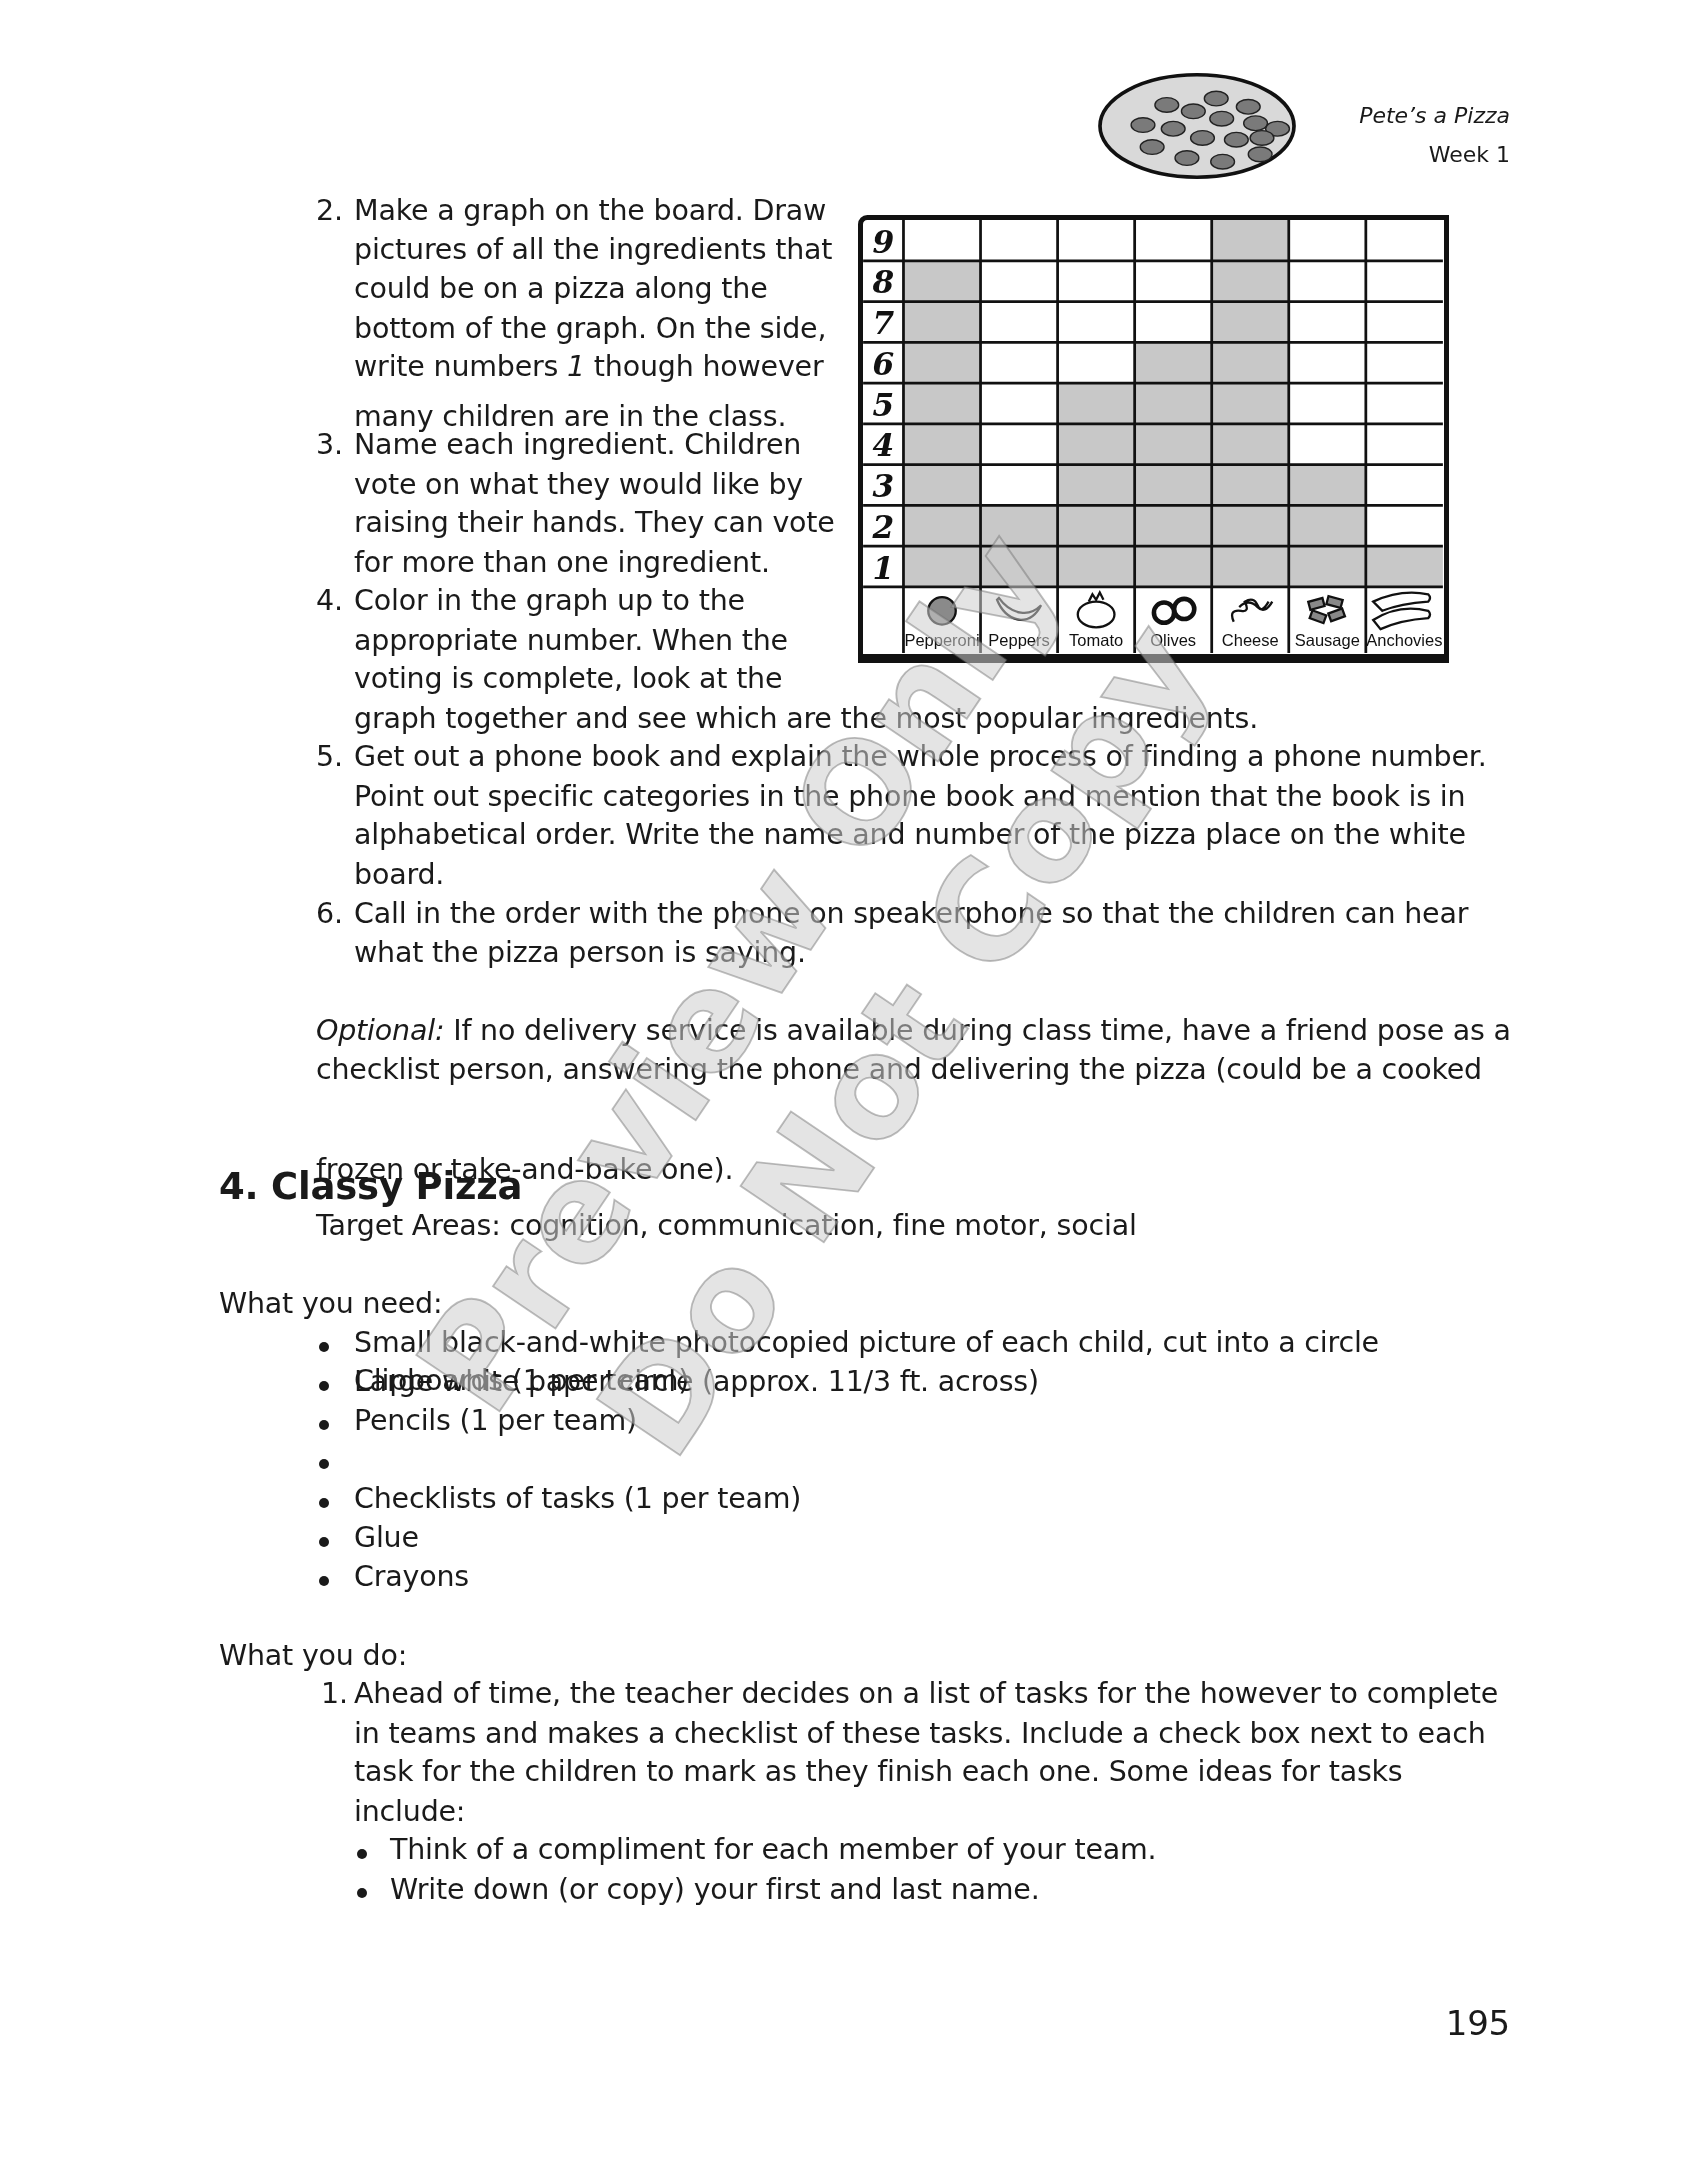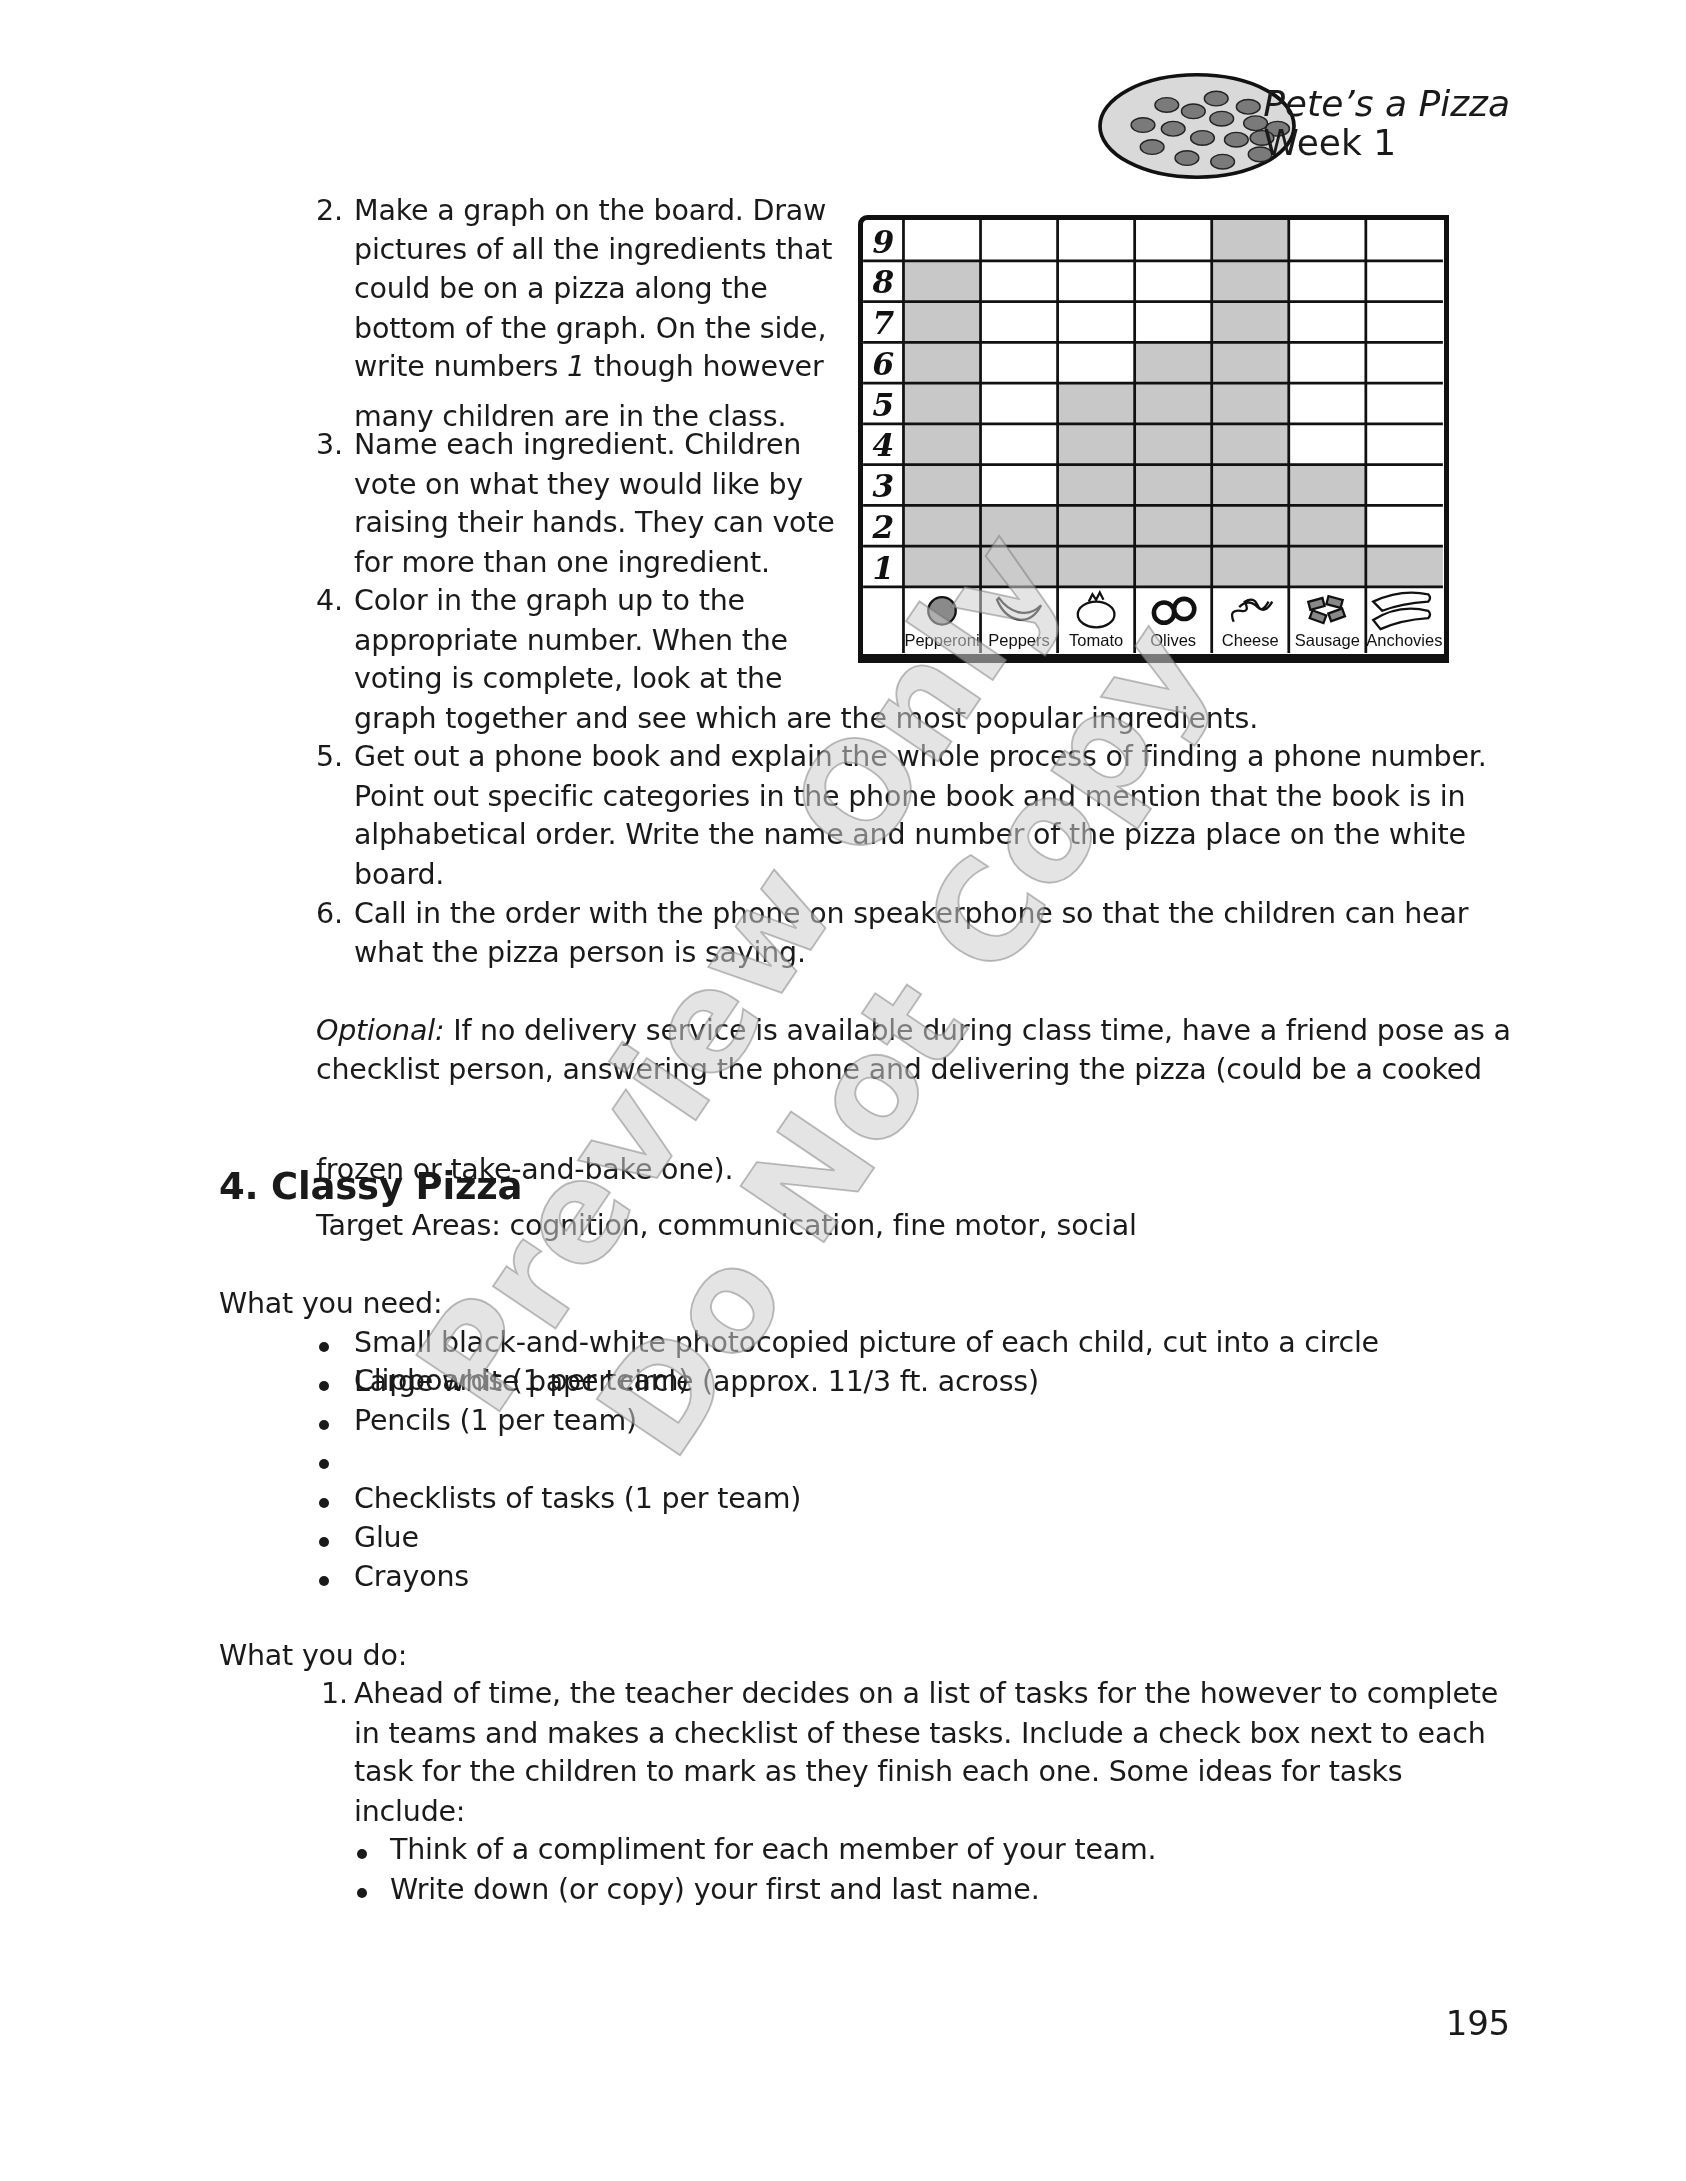--- a/index.html
+++ b/index.html
@@ -1,20 +1,20 @@
 <!DOCTYPE html>
 <html style="font-size:14.7px"><head>
 <meta charset="utf-8">
 <style>
   html, body { margin:0; padding:0; background:#ffffff; }
   body { width:1686px; height:2182px; position:relative; overflow:hidden;
          font-family:"DejaVu Sans", sans-serif; color:#1a1a1a; }
   .abs { position:absolute; }
   .txt { font-size:28.5px; line-height:39px; white-space:nowrap; letter-spacing:-0.2px; }
-  .header-title { right:176px; top:84px; font-size:36px; line-height:39px; }
+  .header-title { right:176px; top:96px; text-align:right; font-size:22px; line-height:39px; }
   .header-title .t1 { font-style:italic; }
   .pizza-logo { left:1097px; top:72px; width:200px; height:108px; }
   .olist-num { position:absolute; width:37px; text-align:left; }
   .line { position:absolute; }
   .section-title { font-weight:bold; font-size:37px; }
   .bullet-dot { position:absolute; width:10px; height:10px; background:#1a1a1a; border-radius:50%; }
   .page-number { right:176px; top:2004px; font-size:34px; }
 
   
   .graph { position:absolute; left:858px; top:215px; width:591px; height:448px;

